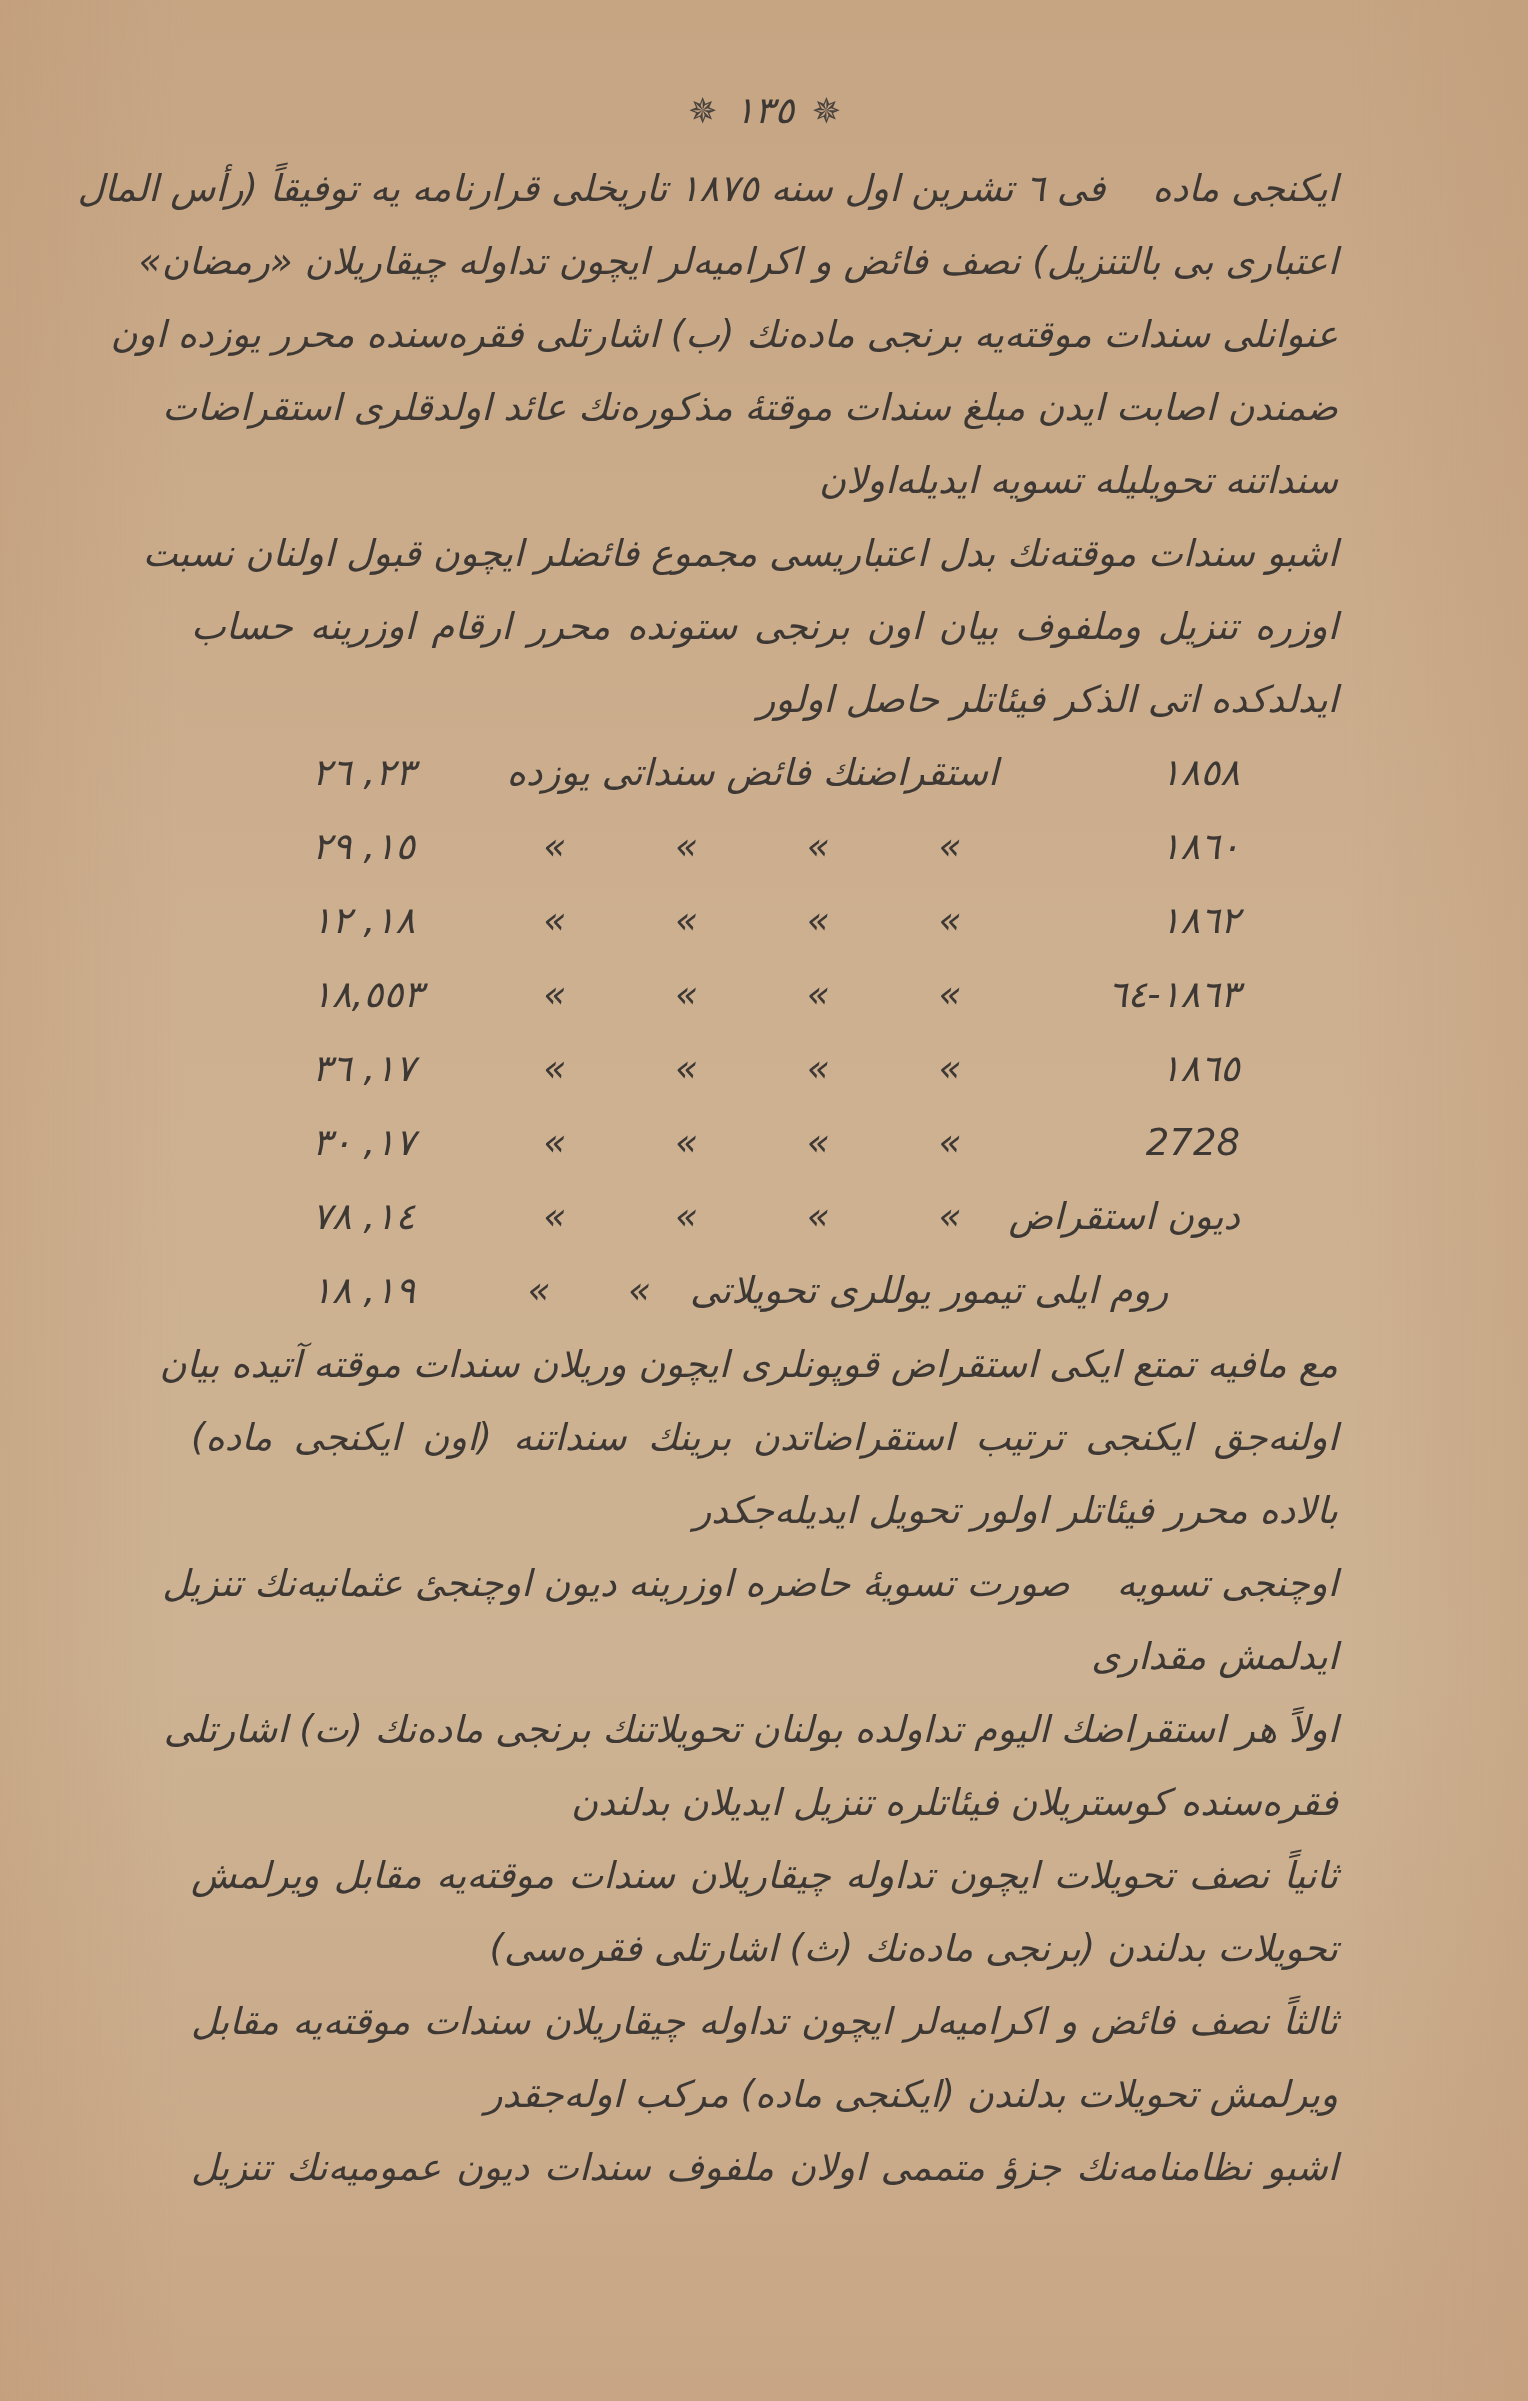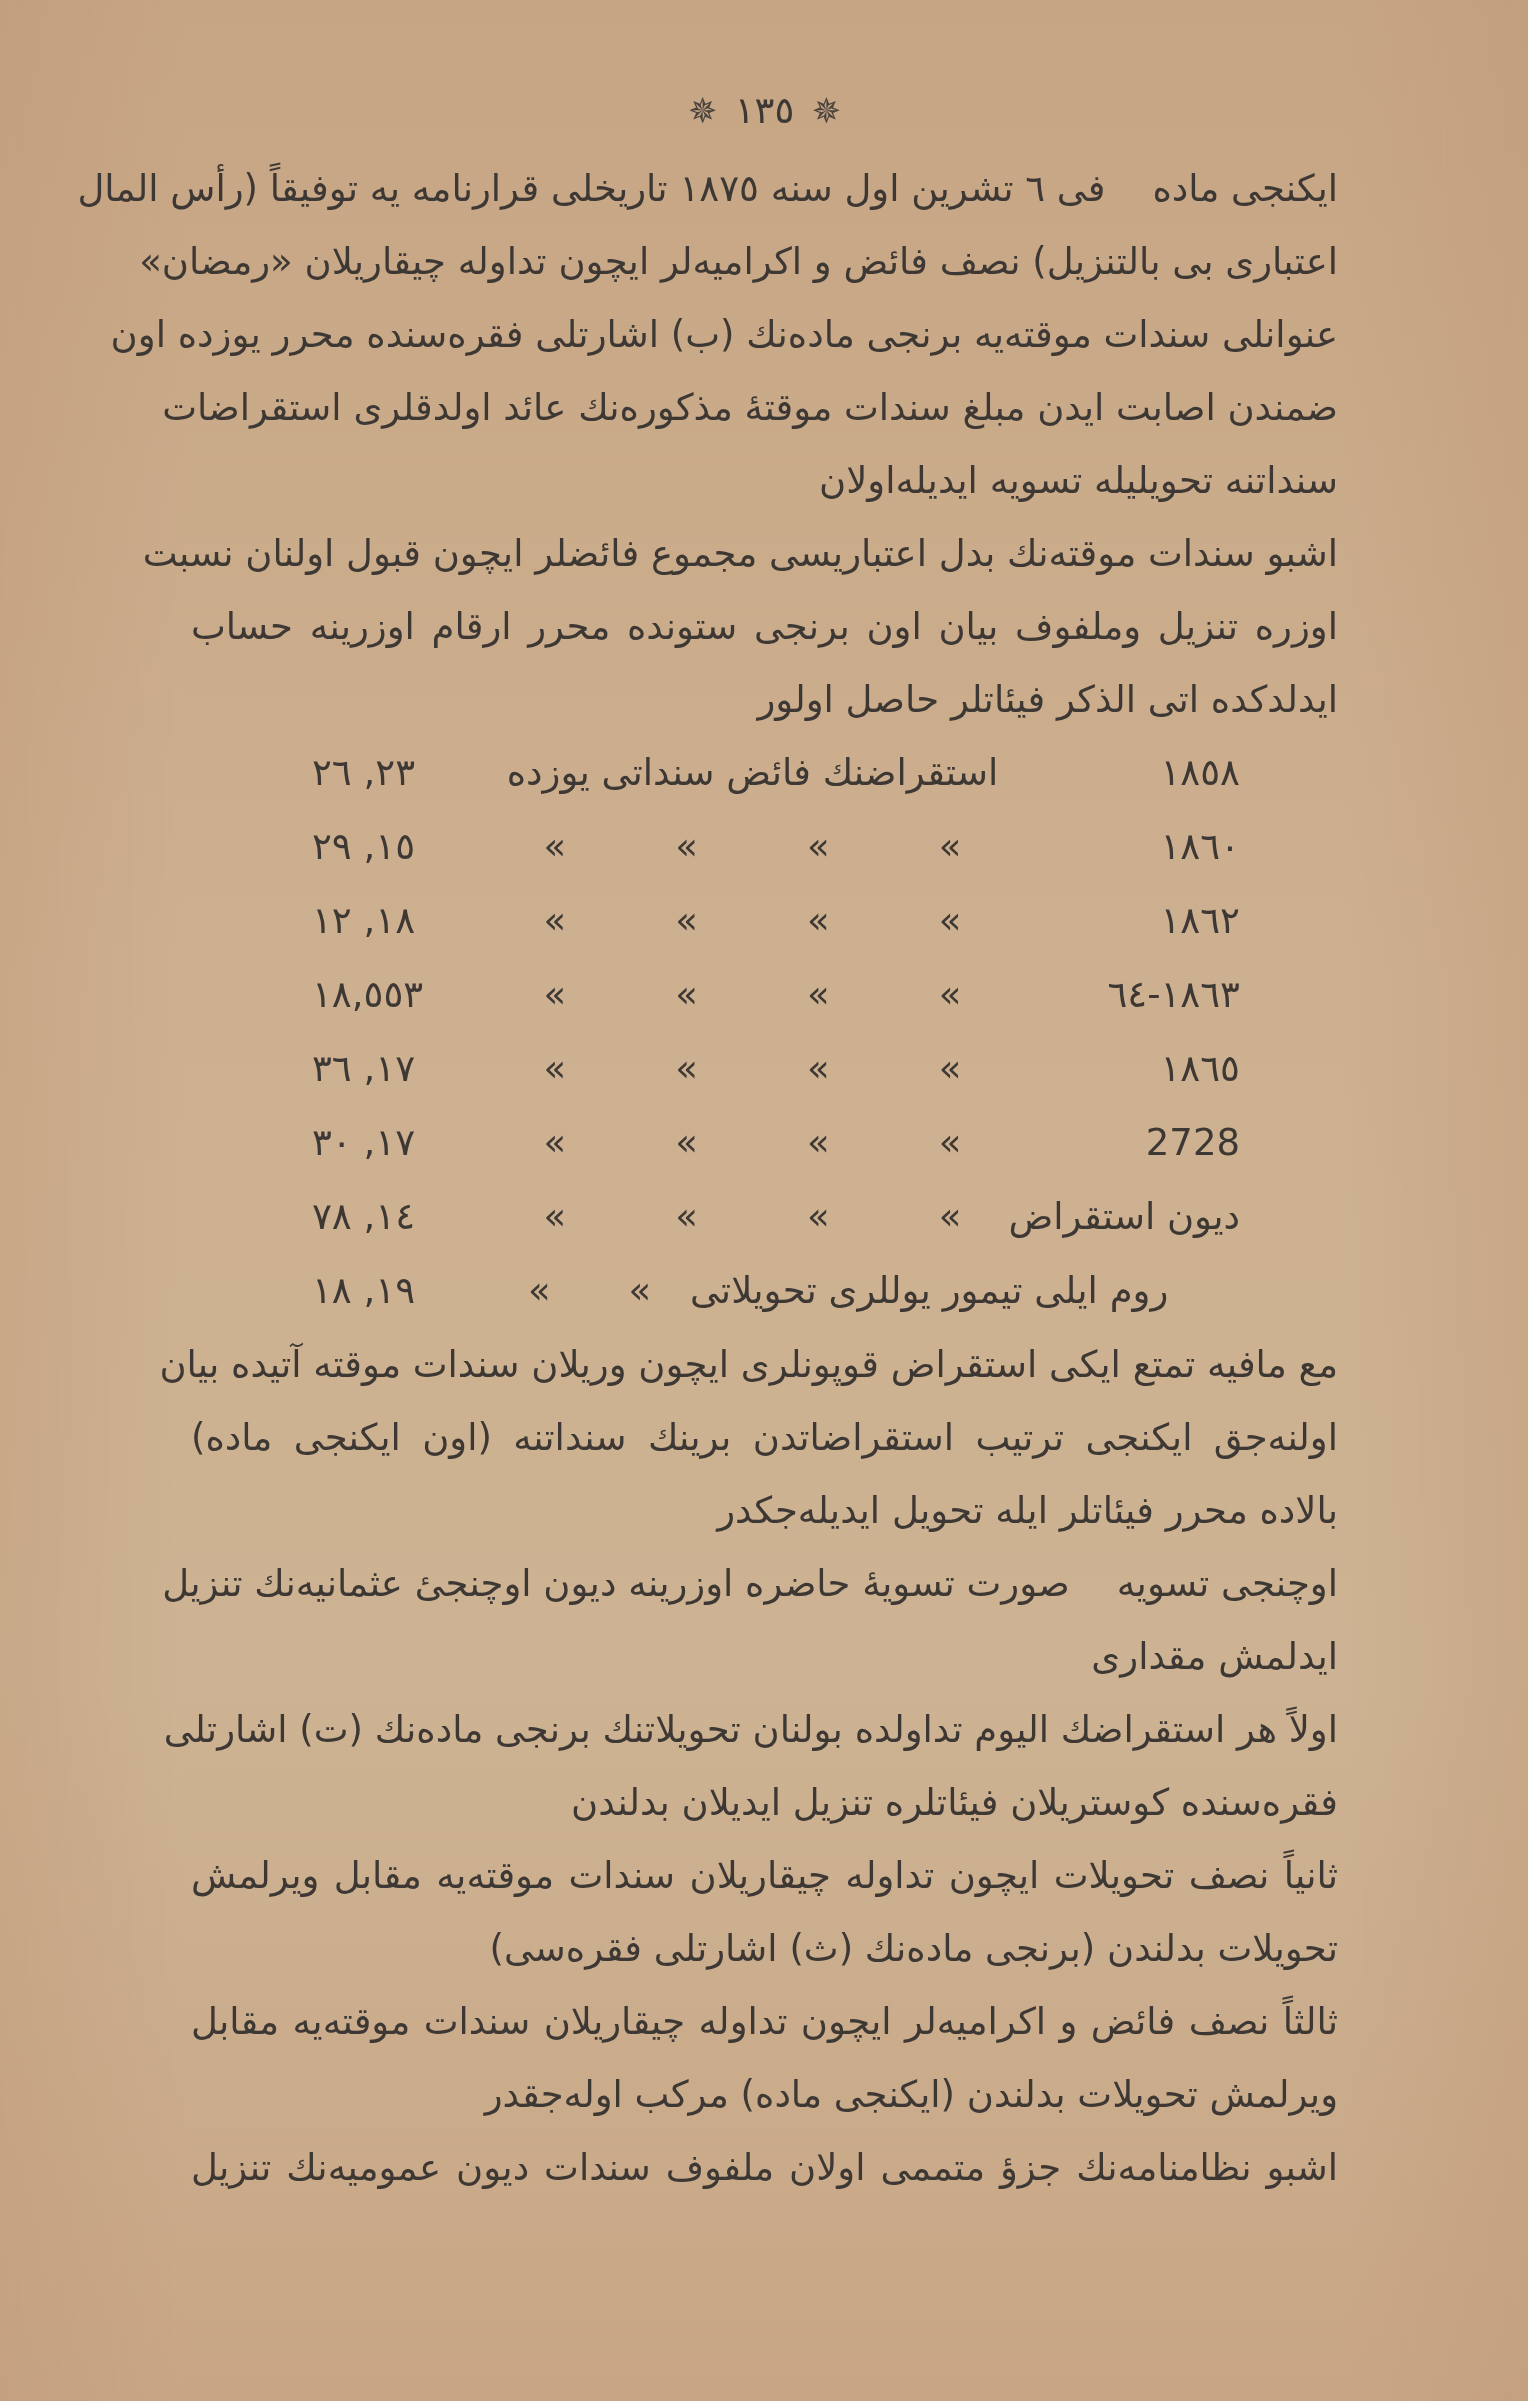--- a/index.html
+++ b/index.html
@@ -17,20 +17,21 @@
     overflow: hidden;
     font-family: "DejaVu Sans", sans-serif;
     color: #3d3834;
   }
   .page {
     position: absolute;
     left: 191px;
     top: 73px;
     width: 1147px;
     direction: rtl;
+    font-style: italic;
   }
   .page-number {
     text-align: center;
     font-size: 37px;
     height: 75px;
     line-height: 75px;
     direction: rtl;
     margin-bottom: 3.7px;
   }
   .page-number .orn {
@@ -176,21 +177,21 @@
         <span>»</span>
           <span>»</span>
       </span>
       <span class="c-val">١٩, ١٨</span>
     </div>
   </div>
 
   <div>
     <div class="line">مع مافیه تمتع ایکی استقراض قوپونلری ایچون وریلان سندات موقته آتیده بیان</div>
     <div class="line">اولنه‌جق ایکنجی ترتیب استقراضاتدن برینك سنداتنه (اون ایکنجی ماده)</div>
-    <div class="line last">بالاده محرر فیئاتلر ایله تحویل ایدیله‌جکدر</div>
+    <div class="line last">بالاده محرر فیئاتلر اولور تحویل ایدیله‌جکدر</div>
   </div>
 
   <div>
     <div class="line">
       <span>اوچنجی تسویه</span><span class="gap"></span><span>صورت تسویهٔ حاضره اوزرینه دیون اوچنجیٔ عثمانیه‌نك تنزیل</span>
     </div>
     <div class="line last">ایدلمش مقداری</div>
   </div>
 
   <div>

